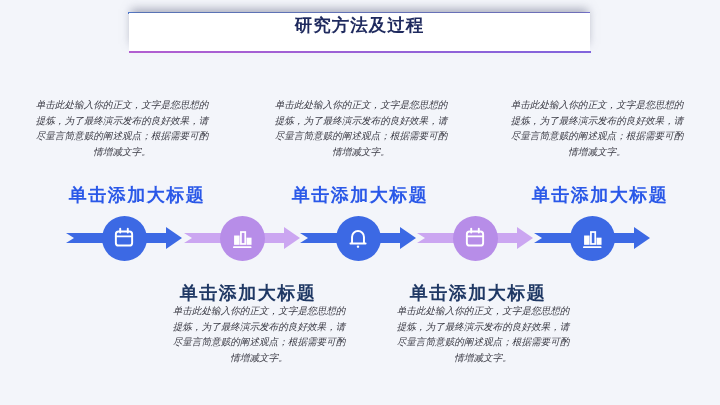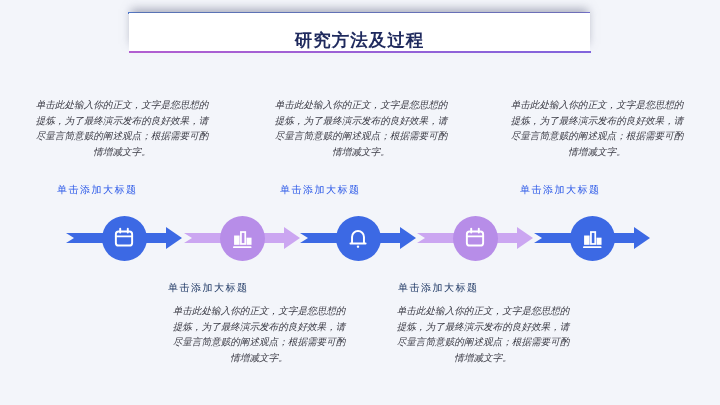--- a/index.html
+++ b/index.html
@@ -6,41 +6,41 @@
   body{
     width:720px;height:405px;position:relative;overflow:hidden;
     background:#f3f5fa;
     font-family:"Liberation Sans","DejaVu Sans",sans-serif;
   }
   
   .header-band{
     position:absolute;left:129px;top:13px;width:461px;height:39px;
     background:#ffffff;
     box-shadow:0 -6px 9px -2px rgba(105,110,135,.55);
-    display:flex;align-items:flex-end;justify-content:center;
+    display:flex;align-items:flex-start;justify-content:center;
   }
   .header-line-top{
     position:absolute;left:128px;top:12px;width:462px;height:2px;
     background:linear-gradient(90deg,#4b79d6,#7570dc);
   }
   .header-line-bottom{
     position:absolute;left:129px;top:51px;width:462px;height:2px;
     background:linear-gradient(90deg,#b25ed0,#8064dc);
   }
   .slide-title{
     font-size:17.5px;font-weight:bold;color:#1f2a5e;letter-spacing:1px;
   }
   
   .para{
     position:absolute;width:182px;
     font-size:9.6px;line-height:15.5px;color:#3a3a44;text-align:center;font-style:italic;
   }
   .heading{
-    position:absolute;width:160px;text-align:left;
-    font-size:10px;font-weight:normal;letter-spacing:1.5px;
+    position:absolute;width:160px;text-align:center;
+    font-size:18px;font-weight:bold;letter-spacing:1.5px;
   }
   .heading.blue{color:#2a58e8;}
   .heading.navy{color:#1f3864;}
   
   .timeline{position:absolute;left:0;top:220px;width:720px;height:36px;}
   .tseg{position:absolute;top:0;width:116px;height:36px;}
   .tseg svg.arrow{position:absolute;left:0;top:0;width:116px;height:36px;display:block;}
   .tcircle{
     position:absolute;left:35.5px;top:-4.5px;width:45px;height:45px;border-radius:50%;
     display:flex;align-items:center;justify-content:center;

